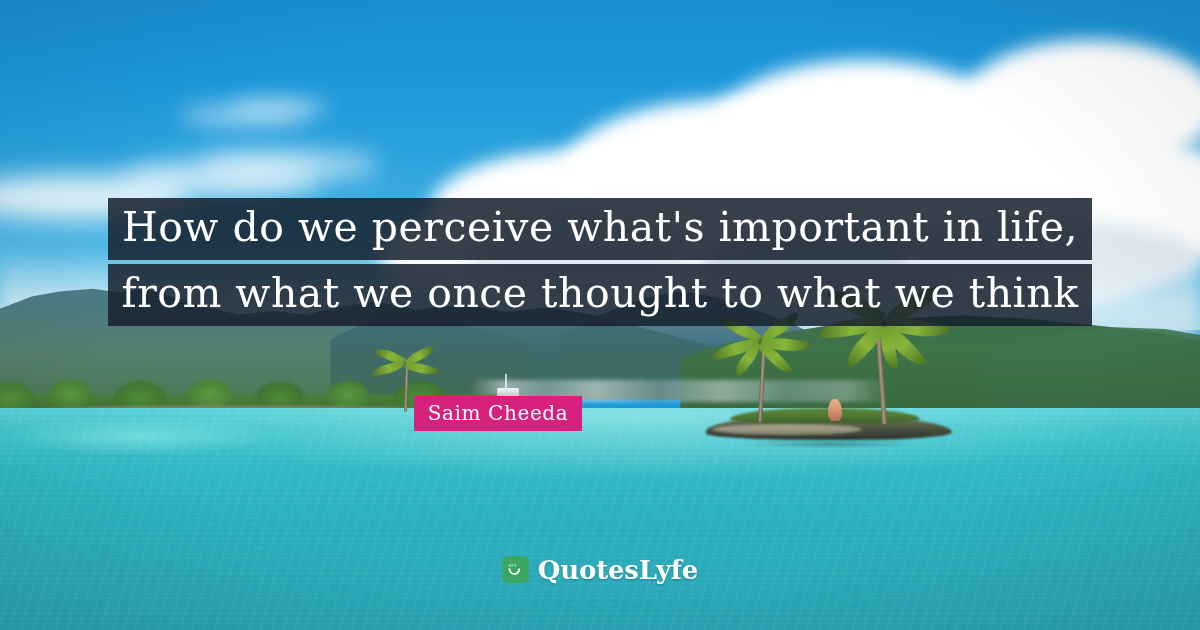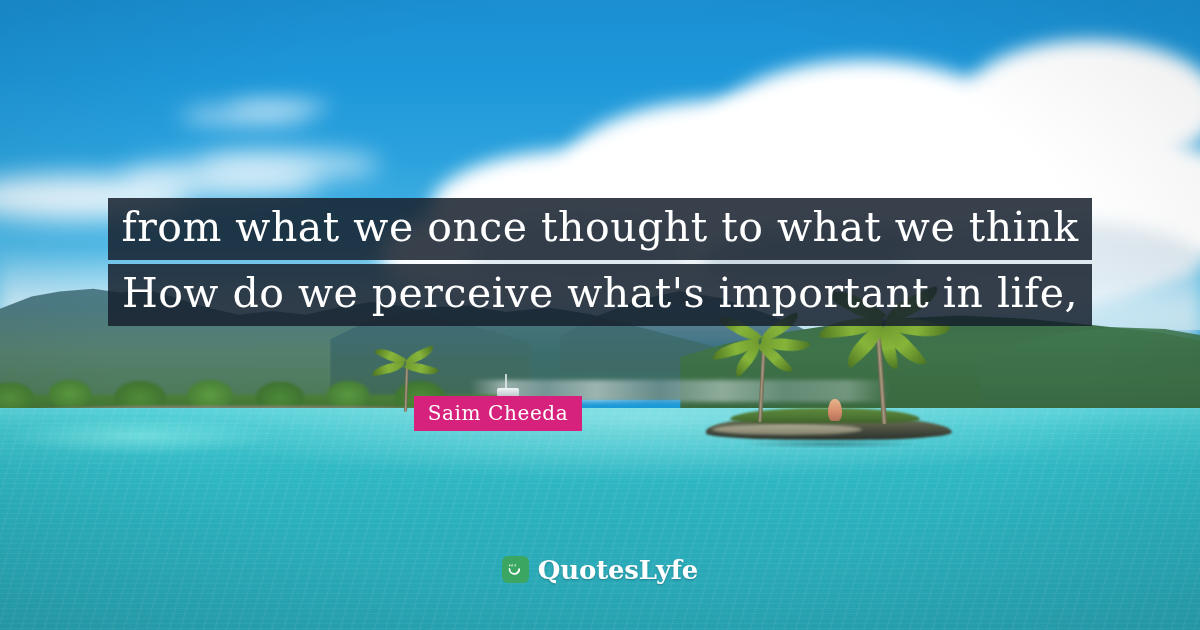--- a/index.html
+++ b/index.html
@@ -462,24 +462,24 @@
     <div class="boat-wake"></div>
     <div class="boat-mast"></div>
     <div class="boat-hull"></div>
     <div class="boat-cabin"></div>
 
     <div class="vignette"></div>
   </div>
 
   <div class="quote">
     <div class="qrow">
-      <span class="qline">from what we once thought to what we think</span>
+      <span class="qline">How do we perceive what's important in life,</span>
     </div>
     <div class="qrow">
-      <span class="qline">How do we perceive what's important in life,</span>
+      <span class="qline">from what we once thought to what we think</span>
     </div>
   </div>
 
   <div class="author-wrap">
     <span class="author">Saim Cheeda</span>
   </div>
 
   <div class="logo">
     <span class="logo-mark">
       <svg width="19" height="19" viewBox="0 0 24 24" aria-hidden="true">

